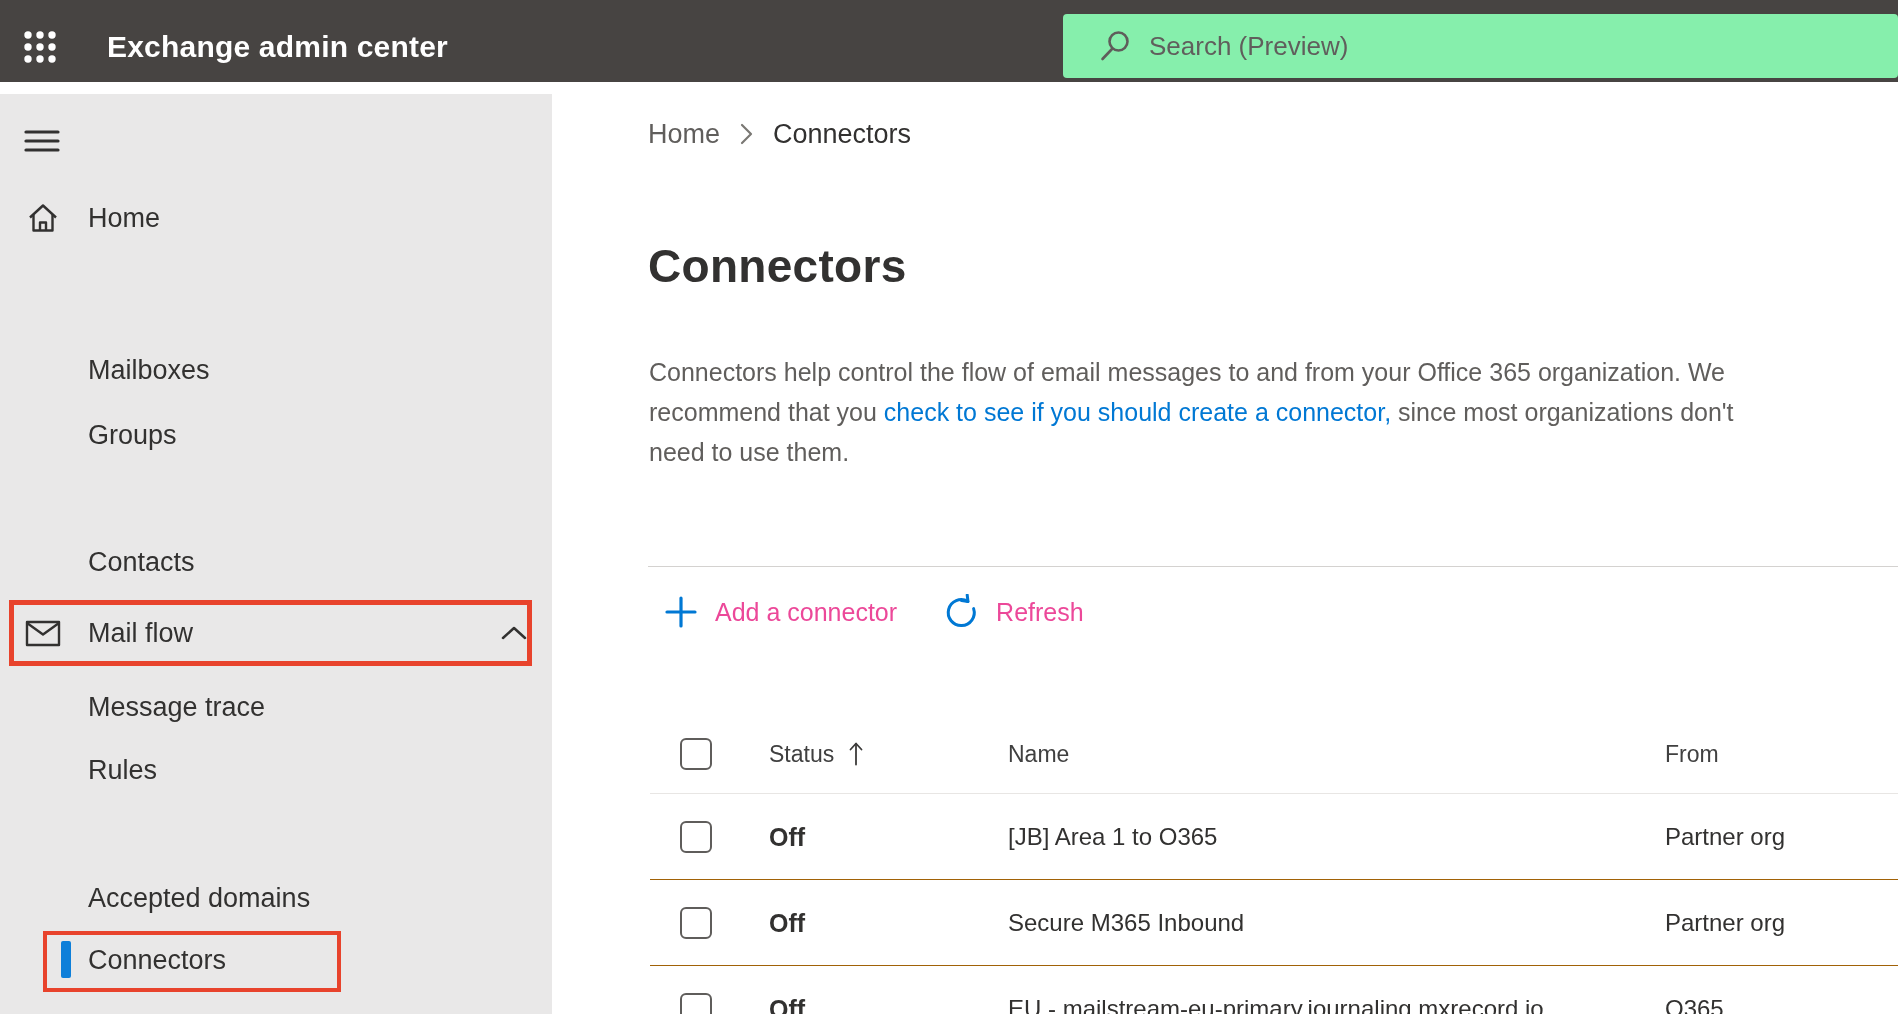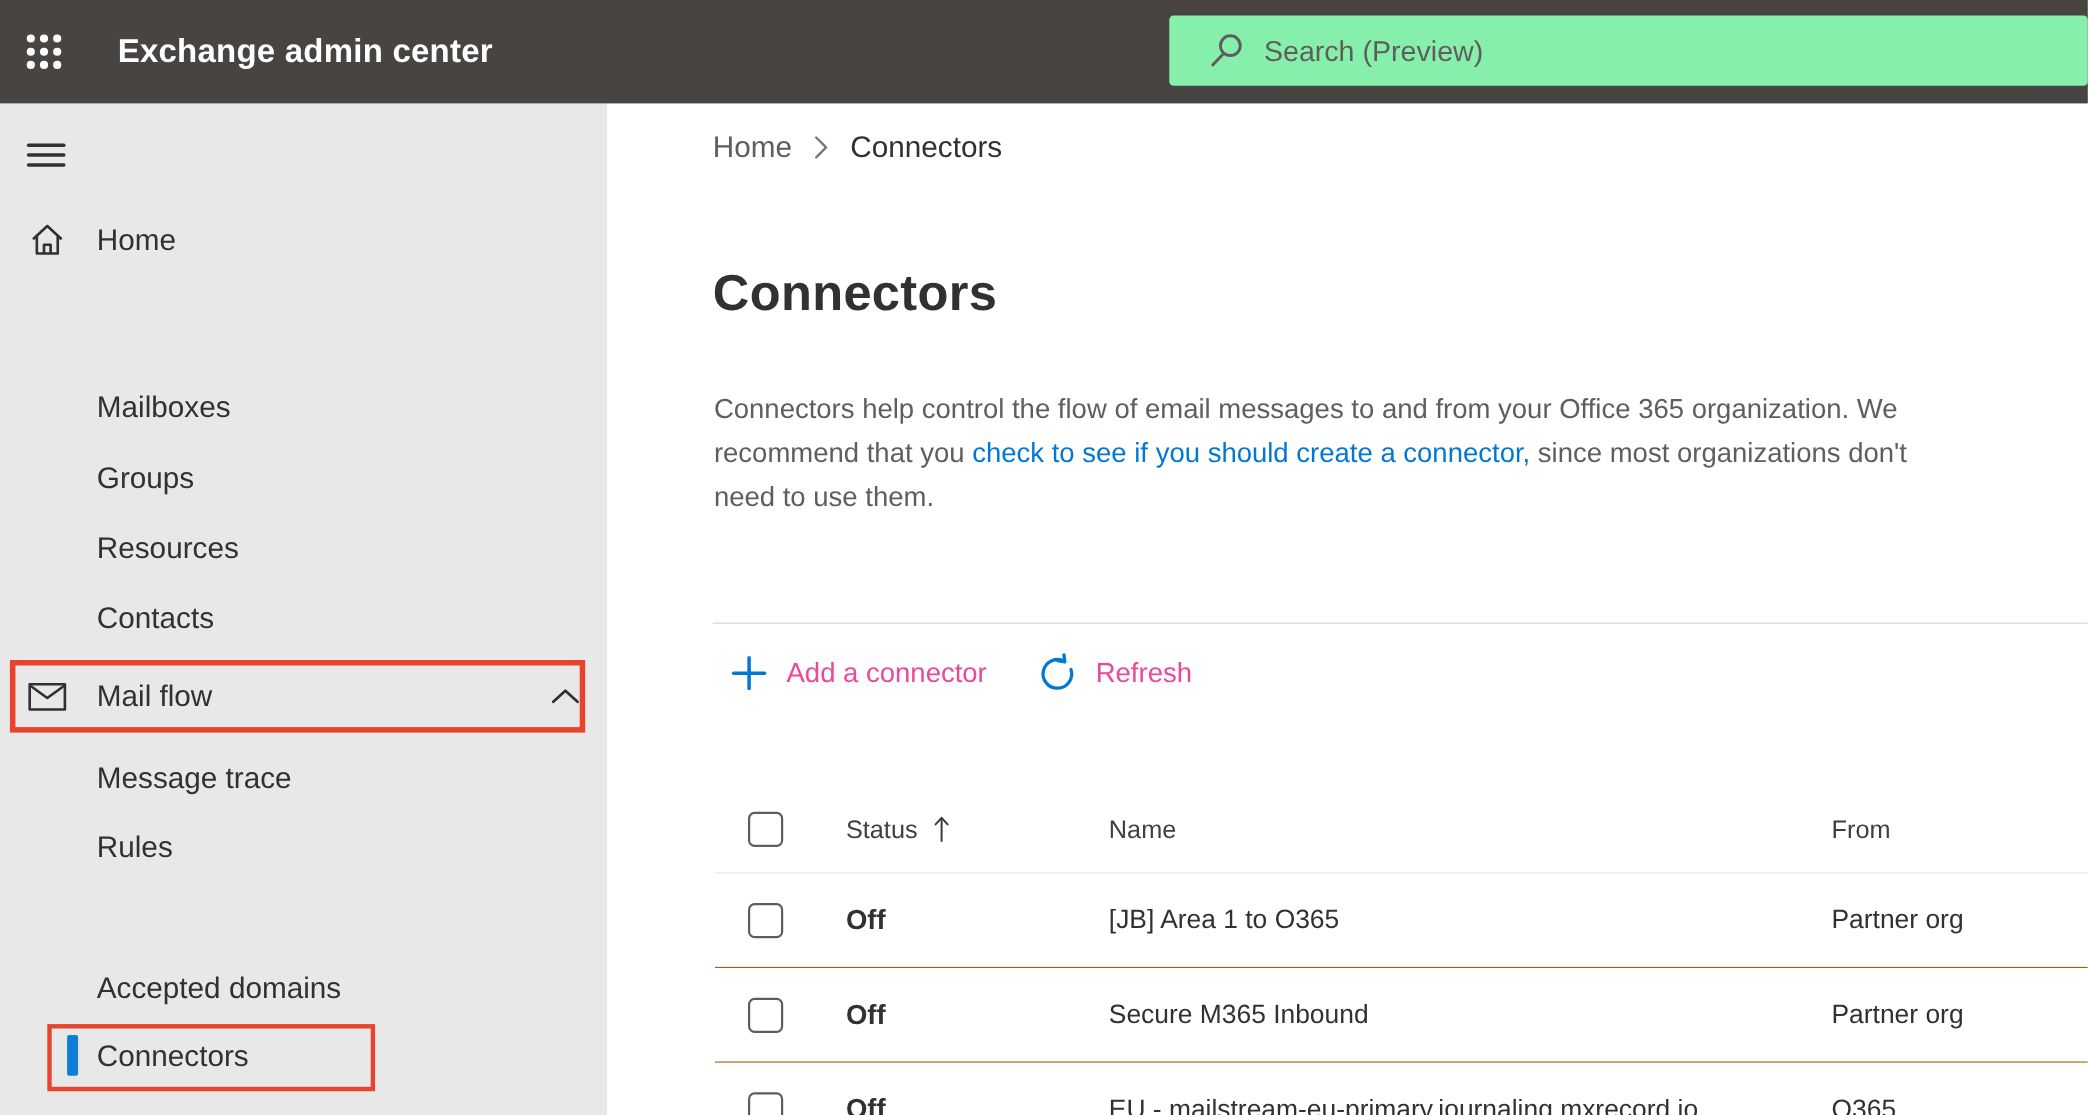--- a/index.html
+++ b/index.html
@@ -7,21 +7,21 @@
   html, body {
     width: 1898px; height: 1014px;
     overflow: hidden;
     font-family: "Liberation Sans", "DejaVu Sans", sans-serif;
     background: #ffffff;
     color: #323130;
   }
 
   
   .topbar {
-    position: absolute; left: 0; top: 0; width: 1898px; height: 94px;
+    position: absolute; left: 0; top: 0; width: 1898px; height: 82px;
     background: #474442;
     z-index: 30;
   }
   .waffle-btn {
     position: absolute; left: 22px; top: 29px; width: 36px; height: 36px;
     background: transparent; border: none; cursor: pointer; padding: 0;
   }
   .app-title {
     position: absolute; left: 107px; top: 0; height: 94px;
     display: flex; align-items: center;
@@ -214,23 +214,20 @@
     <span class="nav-label">Home</span>
   </div>
 
 
   <div class="nav-item pos-2">
     <span class="nav-label">Mailboxes</span>
   </div>
   <div class="nav-item pos-3">
     <span class="nav-label">Groups</span>
   </div>
-  <div class="nav-item pos-4">
-    <span class="nav-label">Resources</span>
-  </div>
   <div class="nav-item pos-5">
     <span class="nav-label">Contacts</span>
   </div>
 
   <div class="nav-item pos-7">
     <span class="nav-label">Message trace</span>
   </div>
 
   <div class="nav-item pos-6">
     <span class="nav-icon">

